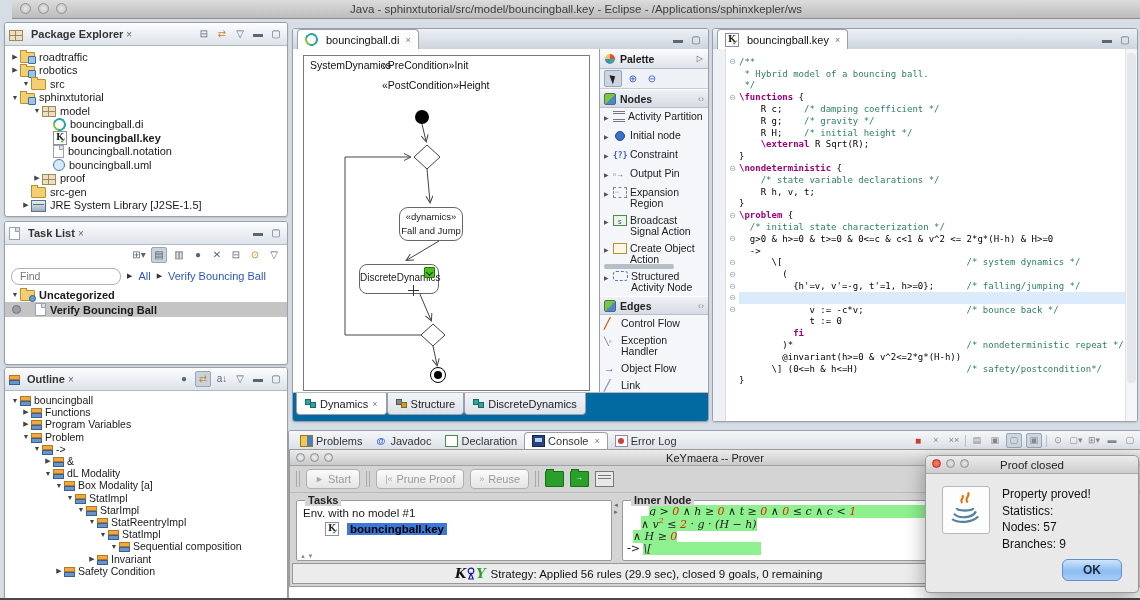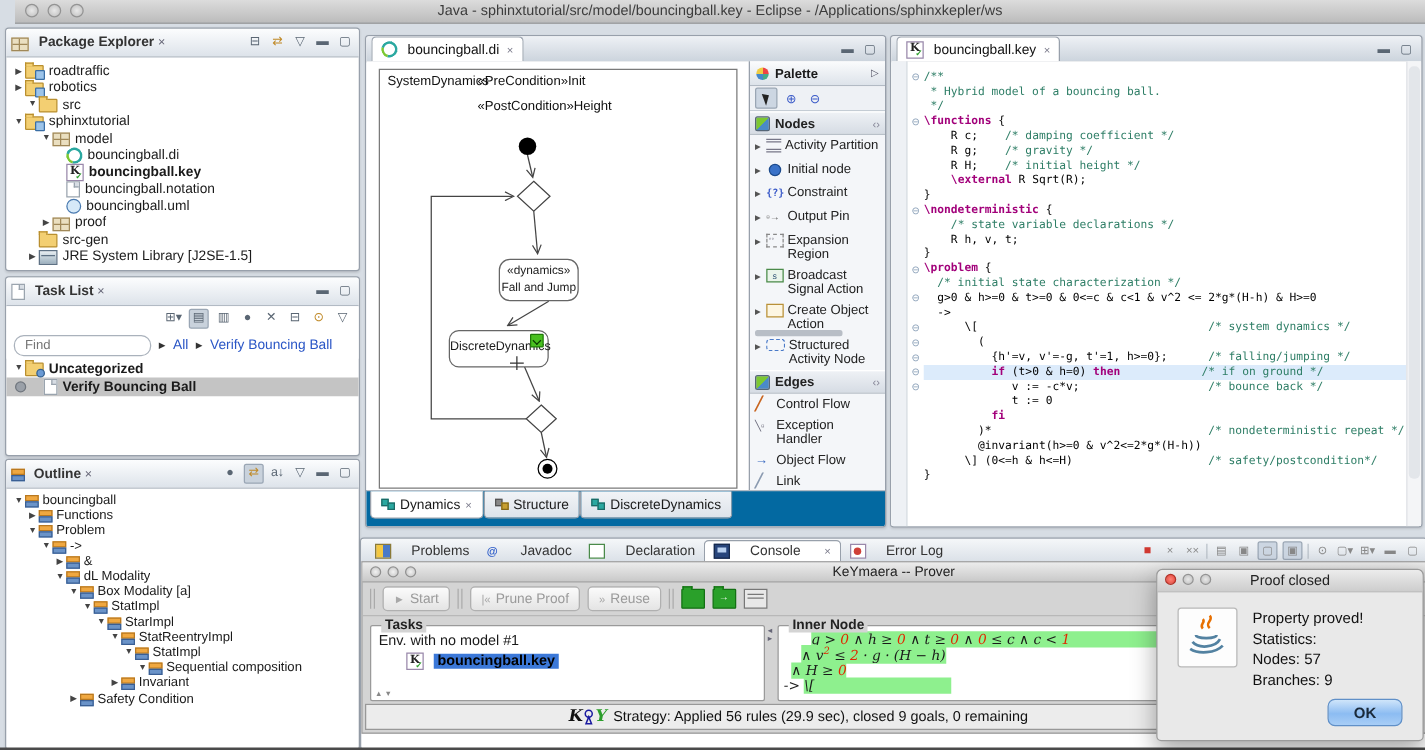--- a/index.html
+++ b/index.html
@@ -140,21 +140,21 @@
   .cl{display:flex;height:11.8px;align-items:center;white-space:pre}
   .cl .fold{width:13px;margin-left:-13px;flex:none;font-size:8px;color:#8aa0b8;text-align:center}
   .cl .ct{font:9px "DejaVu Sans Mono",monospace;letter-spacing:0}
   .cl.hl{background:#dcebfb}
   .cs-k{color:#a2007a;font-weight:bold}
   .cs-c{color:#2e7e66}
   .cs-d{color:#000}
   
   #consoleview{left:288px;top:430px;width:852px;height:168px}
   .ctabbar{height:18px;background:linear-gradient(#f5f7f9,#dbe1e8);border-bottom:1px solid #aab2bc;display:flex;align-items:flex-end;padding-left:4px;position:relative}
-  .ctab{height:16px;display:flex;align-items:center;gap:16px;padding:0 7px;font-size:11px;color:#333}
+  .ctab{height:16px;display:flex;align-items:center;gap:3px;padding:0 7px;font-size:11px;color:#333}
   .ctab.active{background:#fff;border:1px solid #98a0ab;border-bottom:none;border-radius:4px 4px 0 0}
   .cticon{width:11px;height:10px;display:inline-block;position:relative;font-size:9px;line-height:10px}
   .ct-problems{background:linear-gradient(90deg,#f4c842 50%,#4a7ac8 50%);border:1px solid #8a7a38}
   .ct-javadoc::before{content:"@";color:#2a5ac8;font-weight:bold}
   .ct-declaration{background:#fff;border:1px solid #4a8a4a}
   .ct-console{background:#27457c;border:1px solid #16294c}
   .ct-console::before{content:"";position:absolute;left:2px;top:2px;right:2px;height:4px;background:#b8d0f0}
   .ct-errorlog{background:#fff;border:1px solid #98a}
   .ct-errorlog::before{content:"";position:absolute;left:2px;top:2px;width:6px;height:6px;border-radius:50%;background:#d04038}
   .cticons-right{position:absolute;right:4px;top:2px;display:flex;align-items:center;gap:4px}
@@ -377,20 +377,26 @@
         <span class="tlbl">bouncingball</span>
       </div>
       <div class="trow">
         <span class="tsp" style="width: 11px;"></span>
         <span class="tarr">▶</span>
         <span class="tico i-out"></span>
         <span class="tlbl">Functions</span>
       </div>
       <div class="trow">
         <span class="tsp" style="width: 11px;"></span>
+        <span class="tarr">▶</span>
+        <span class="tico i-out"></span>
+        <span class="tlbl">Program Variables</span>
+      </div>
+      <div class="trow">
+        <span class="tsp" style="width: 11px;"></span>
         <span class="tarr">▼</span>
         <span class="tico i-out"></span>
         <span class="tlbl">Problem</span>
       </div>
       <div class="trow">
         <span class="tsp" style="width: 22px;"></span>
         <span class="tarr">▼</span>
         <span class="tico i-out"></span>
         <span class="tlbl">-&gt;</span>
       </div>
@@ -644,21 +650,21 @@
           <div class="cl"><span class="fold"></span><span class="ct"><span class="cs-d">    </span><span class="cs-c">/* state variable declarations */</span></span></div>
           <div class="cl"><span class="fold"></span><span class="ct"><span class="cs-d">    R h, v, t;</span></span></div>
           <div class="cl"><span class="fold"></span><span class="ct"><span class="cs-d">}</span></span></div>
           <div class="cl"><span class="fold">⊖</span><span class="ct"><span class="cs-k">\problem</span><span class="cs-d"> {</span></span></div>
           <div class="cl"><span class="fold"></span><span class="ct"><span class="cs-d">  </span><span class="cs-c">/* initial state characterization */</span></span></div>
           <div class="cl"><span class="fold">⊖</span><span class="ct"><span class="cs-d">  g&gt;0 &amp; h&gt;=0 &amp; t&gt;=0 &amp; 0&lt;=c &amp; c&lt;1 &amp; v^2 &lt;= 2*g*(H-h) &amp; H&gt;=0</span></span></div>
           <div class="cl"><span class="fold"></span><span class="ct"><span class="cs-d">  -&gt;</span></span></div>
           <div class="cl"><span class="fold">⊖</span><span class="ct"><span class="cs-d">      \[                                  </span><span class="cs-c">/* system dynamics */</span></span></div>
           <div class="cl"><span class="fold">⊖</span><span class="ct"><span class="cs-d">        (</span></span></div>
           <div class="cl"><span class="fold">⊖</span><span class="ct"><span class="cs-d">          {h'=v, v'=-g, t'=1, h&gt;=0};      </span><span class="cs-c">/* falling/jumping */</span></span></div>
-          <div class="cl hl"><span class="fold">⊖</span><span class="ct"><span class="cs-d">          </span><span class="cs-k">if</span><span class="cs-d"> (t&gt;0 &amp; h=0) </span><span class="cs-k">then</span><span class="cs-d">            </span><span class="cs-c">/* if on ground */</span></span></div>
+          <div class="cl hl"><span class="fold">⊖</span></div>
           <div class="cl"><span class="fold">⊖</span><span class="ct"><span class="cs-d">             v := -c*v;                   </span><span class="cs-c">/* bounce back */</span></span></div>
           <div class="cl"><span class="fold"></span><span class="ct"><span class="cs-d">             t := 0</span></span></div>
           <div class="cl"><span class="fold"></span><span class="ct"><span class="cs-d">          </span><span class="cs-k">fi</span></span></div>
           <div class="cl"><span class="fold"></span><span class="ct"><span class="cs-d">        )*                                </span><span class="cs-c">/* nondeterministic repeat */</span></span></div>
           <div class="cl"><span class="fold"></span><span class="ct"><span class="cs-d">        @invariant(h&gt;=0 &amp; v^2&lt;=2*g*(H-h))</span></span></div>
           <div class="cl"><span class="fold"></span><span class="ct"><span class="cs-d">      \] (0&lt;=h &amp; h&lt;=H)                    </span><span class="cs-c">/* safety/postcondition*/</span></span></div>
           <div class="cl"><span class="fold"></span><span class="ct"><span class="cs-d">}</span></span></div>
         </div>
       </div>
     <div class="sb-col">

